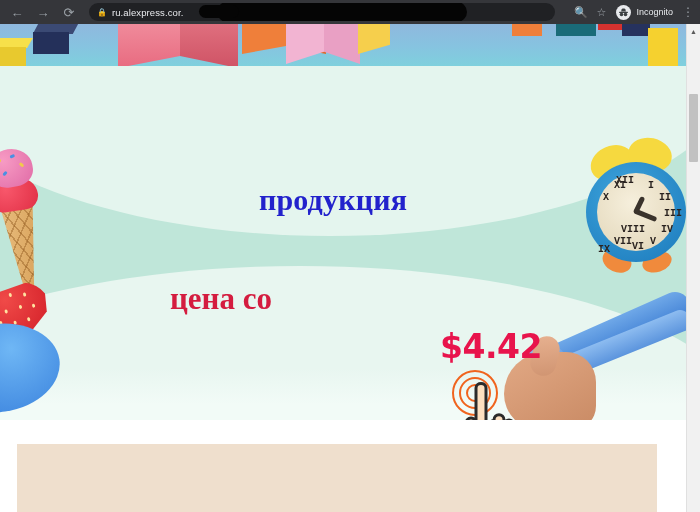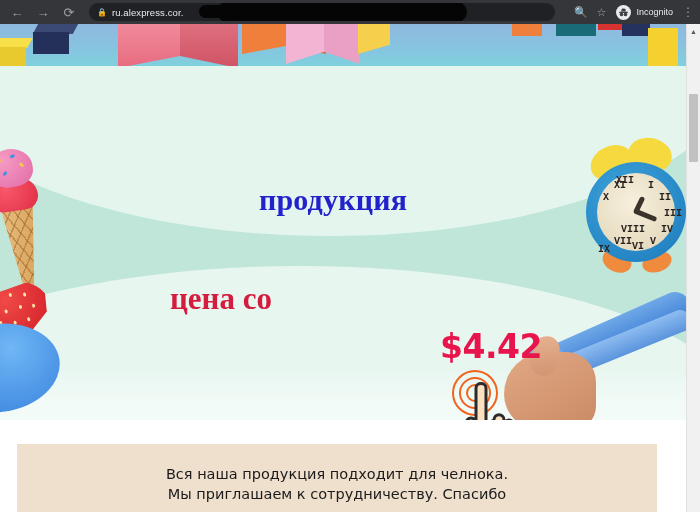--- a/index.html
+++ b/index.html
@@ -451,22 +451,18 @@
                  L34 88
                  C20 88, 12 78, 12 64
                  L12 44
                  C12 36, 22 36, 22 44
                  Z" fill="#fde0c0" stroke="#2b2b2b" stroke-width="3" stroke-linejoin="round"></path>
       </svg>
     </div>
   </div>
 
   <div class="caption-band"></div>
-  <div class="caption-text">
-    <div>Вся наша продукция подходит для челнока.</div>
-    <div>Мы приглашаем к сотрудничеству. Спасибо</div>
-  </div>
 </div>
 
 <div class="scrollbar">
   <div class="sb-arrow">▲</div>
   <div class="sb-thumb"></div>
 </div>
 
 </body></html>

